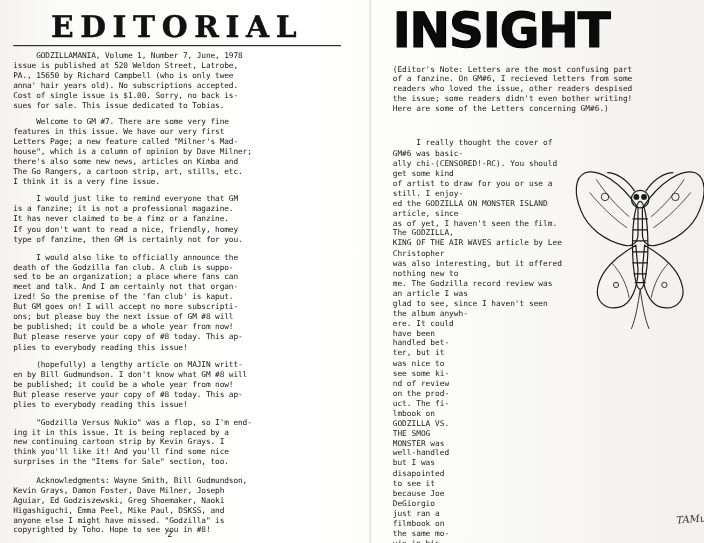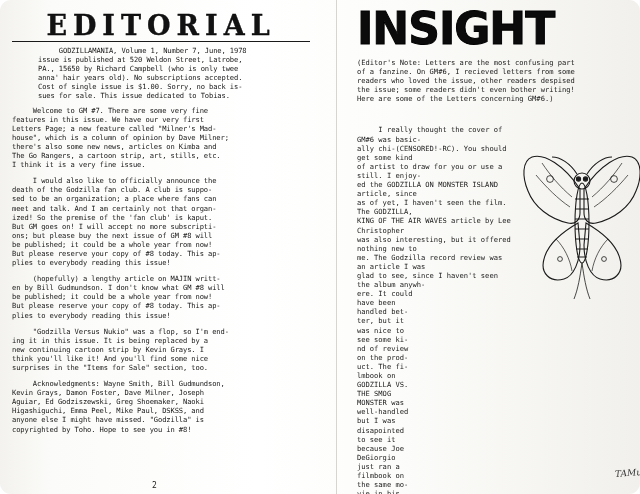--- a/index.html
+++ b/index.html
@@ -8,21 +8,20 @@
     background: #ffffff;
   }
   #page {
     position: relative;
     width: 640px;
     height: 494px;
     background: #fdfdfb;
     overflow: hidden;
     font-family: "DejaVu Sans Mono", monospace;
     color: #1a1a1a;
-    border-radius: 11px;
   }
   
   #page:before {
     content: "";
     position: absolute;
     inset: 0;
     background: linear-gradient(90deg, #f3f2ee 0%, #fbfbf9 8%, #ffffff 40%, #fcfcfa 62%, #f1f0ec 100%);
     pointer-events: none;
   }
   .col {
@@ -63,21 +62,20 @@
     font-size: 7.1px;
     line-height: 9.1px;
     letter-spacing: -0.1px;
     white-space: pre-wrap;
     word-wrap: break-word;
     margin: 0 0 7px 0;
     color: #171717;
   }
   .body-text.tight {
     margin-bottom: 5px;
-    margin-left: 26px;
   }
   .masthead-insight {
     font-family: "DejaVu Sans", sans-serif;
     font-weight: bold;
     font-size: 44px;
     line-height: 46px;
     letter-spacing: -1px;
     margin: 0 0 6px 0;
     color: #0b0b0b;
     -webkit-text-stroke: 1px #000;
@@ -149,20 +147,25 @@
 sues for sale. This issue dedicated to Tobias.</div>
 
     <div class="body-text">     Welcome to GM #7. There are some very fine
 features in this issue. We have our very first
 Letters Page; a new feature called "Milner's Mad-
 house", which is a column of opinion by Dave Milner;
 there's also some new news, articles on Kimba and
 The Go Rangers, a cartoon strip, art, stills, etc.
 I think it is a very fine issue.</div>
 
+    <div class="body-text">     I would just like to remind everyone that GM
+is a fanzine; it is not a professional magazine.
+It has never claimed to be a fimz or a fanzine.
+If you don't want to read a nice, friendly, homey
+type of fanzine, then GM is certainly not for you.</div>
 
     <div class="body-text">     I would also like to officially announce the
 death of the Godzilla fan club. A club is suppo-
 sed to be an organization; a place where fans can
 meet and talk. And I am certainly not that organ-
 ized! So the premise of the 'fan club' is kaput.
 But GM goes on! I will accept no more subscripti-
 ons; but please buy the next issue of GM #8 will
 be published; it could be a whole year from now!
 But please reserve your copy of #8 today. This ap-

